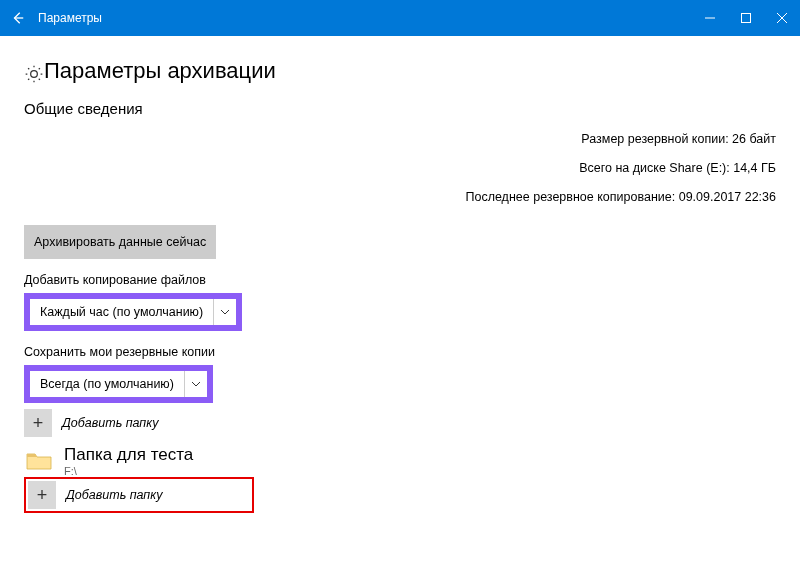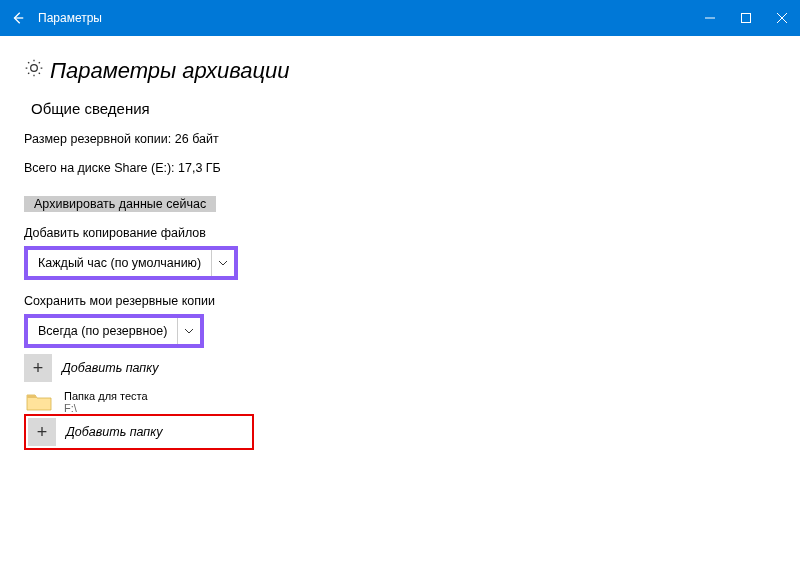--- a/index.html
+++ b/index.html
@@ -41,58 +41,58 @@
     display: flex;
     align-items: center;
     justify-content: center;
     cursor: pointer;
   }
   .content {
     padding: 12px 24px;
   }
   .page-header {
     display: flex;
-    align-items: flex-start;
-    gap: 6px;
+    align-items: flex-end;
+    gap: 0;
     margin: 10px 0 16px 0;
-    font-style: italic;
   }
   .page-header h1 {
     font-size: 22px;
     font-weight: 400;
     margin: 0;
   }
   .section-title {
     font-size: 15px;
     font-weight: 400;
-    margin: 16px 0 6px 7px;
+    margin: 16px 0 6px 0;
   }
   .info-line {
     font-size: 12.5px;
     color: #000;
     margin: 15px 0;
+    text-align: right;
   }
   .button-grey {
     display: inline-block;
     background: #cccccc;
     border: none;
     font-size: 12.5px;
-    padding: 1px 10px;
+    padding: 10px 10px;
     margin-top: 6px;
     cursor: pointer;
     font-family: inherit;
   }
   .label-small {
     font-size: 12.5px;
     margin: 14px 0 6px 0;
   }
   .combo {
     display: inline-flex;
     align-items: center;
-    border: 4px solid #8b5cf6;
+    border: 6px solid #8b5cf6;
     font-size: 12.5px;
     height: 26px;
     cursor: pointer;
     background: #fff;
   }
   .combo .combo-text {
     padding: 0 10px;
   }
   .combo .combo-sep {
     width: 1px;
@@ -135,21 +135,21 @@
     cursor: pointer;
   }
   .folder-icon {
     width: 30px;
     height: 24px;
     display: flex;
     align-items: center;
     justify-content: center;
   }
   .folder-info .fname {
-    font-size: 11px;
+    font-size: 17px;
   }
   .folder-info .fpath {
     font-size: 11px;
     color: #666;
   }
   .highlight-red {
     border: 2px solid #e60000;
     padding: 2px 4px 2px 2px;
     display: inline-flex;
     width: 220px;
@@ -195,41 +195,42 @@
           <path fill="none" stroke="#333" stroke-width="1.5" d="M12 8a4 4 0 1 0 0 8 4 4 0 0 0 0-8z"></path>
           <path fill="none" stroke="#333" stroke-width="1.5" d="M12 2v2M12 20v2M4.9 4.9l1.4 1.4M17.7 17.7l1.4 1.4M2 12h2M20 12h2M4.9 19.1l1.4-1.4M17.7 6.3l1.4-1.4"></path>
         </svg>
     </span>
     <h1>Параметры архивации</h1>
   </div>
 
   <div>
     <div class="section-title">Общие сведения</div>
     <div class="info-line">Размер резервной копии: 26 байт</div>
-    <div class="info-line">Всего на диске Share (E:): 17,3 ГБ</div>
+    <div class="info-line">Всего на диске Share (E:): 14,4 ГБ</div>
+    <div class="info-line">Последнее резервное копирование: 09.09.2017 22:36</div>
     <button class="button-grey">Архивировать данные сейчас</button>
   </div>
 
   <div>
     <div class="label-small">Добавить копирование файлов</div>
     <div class="combo">
       <span class="combo-text">Каждый час (по умолчанию)</span>
       <span class="combo-sep"></span>
       <span class="combo-arrow">
         <svg width="10" height="6" viewBox="0 0 10 6">
             <path d="M1 1 L5 5 L9 1" stroke="#333" stroke-width="1" fill="none"></path>
           </svg>
       </span>
     </div>
   </div>
 
   <div>
     <div class="label-small">Сохранить мои резервные копии</div>
     <div class="combo">
-      <span class="combo-text">Всегда (по резервное)</span>
+      <span class="combo-text">Всегда (по умолчанию)</span>
       <span class="combo-sep"></span>
       <span class="combo-arrow">
         <svg width="10" height="6" viewBox="0 0 10 6">
             <path d="M1 1 L5 5 L9 1" stroke="#333" stroke-width="1" fill="none"></path>
           </svg>
       </span>
     </div>
   </div>
 
   <div>

